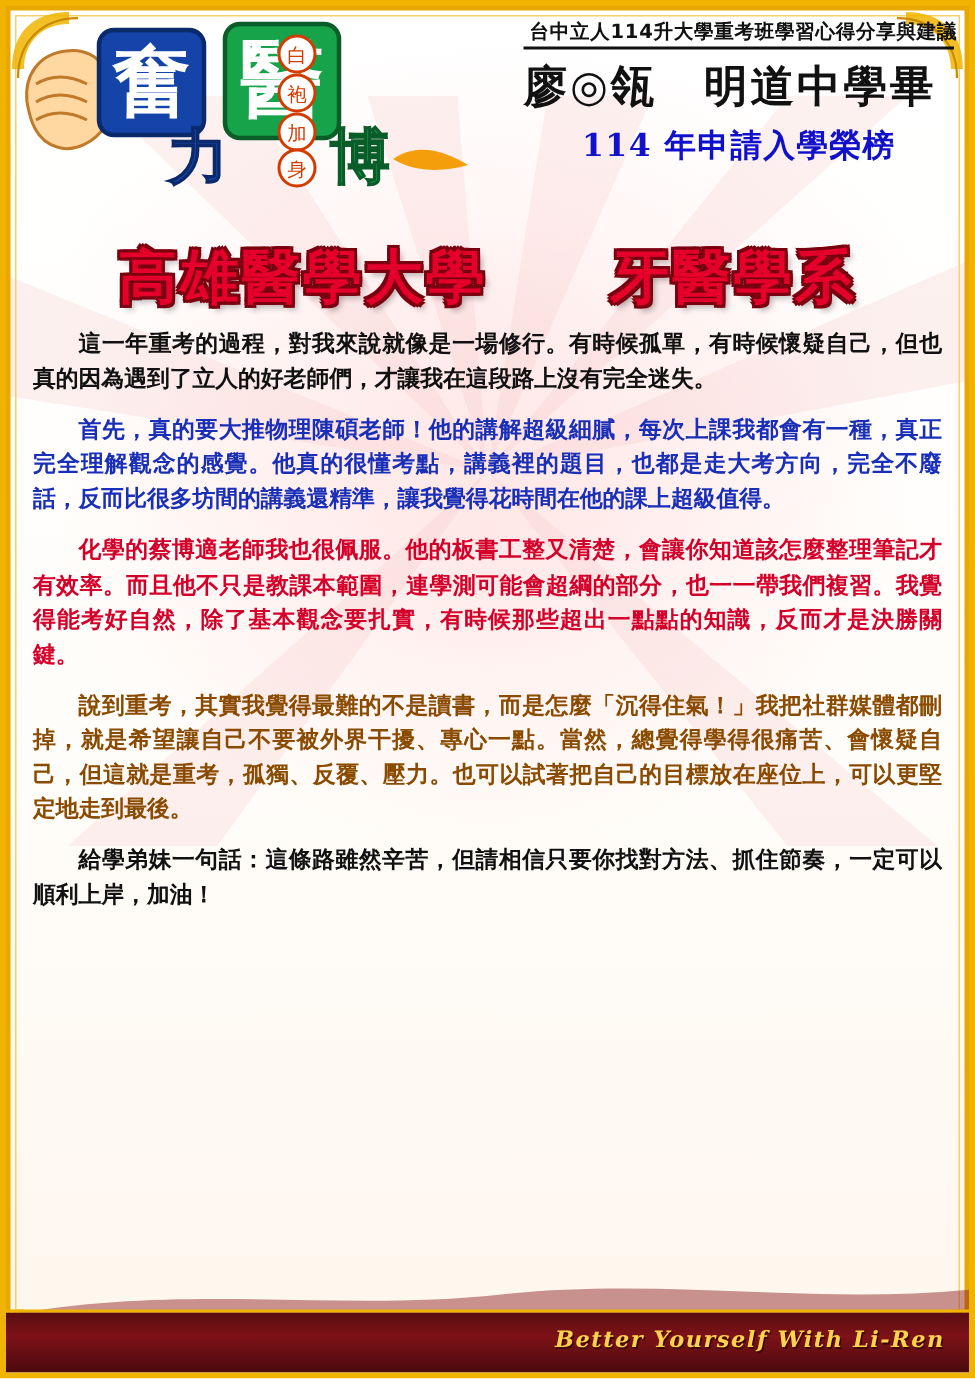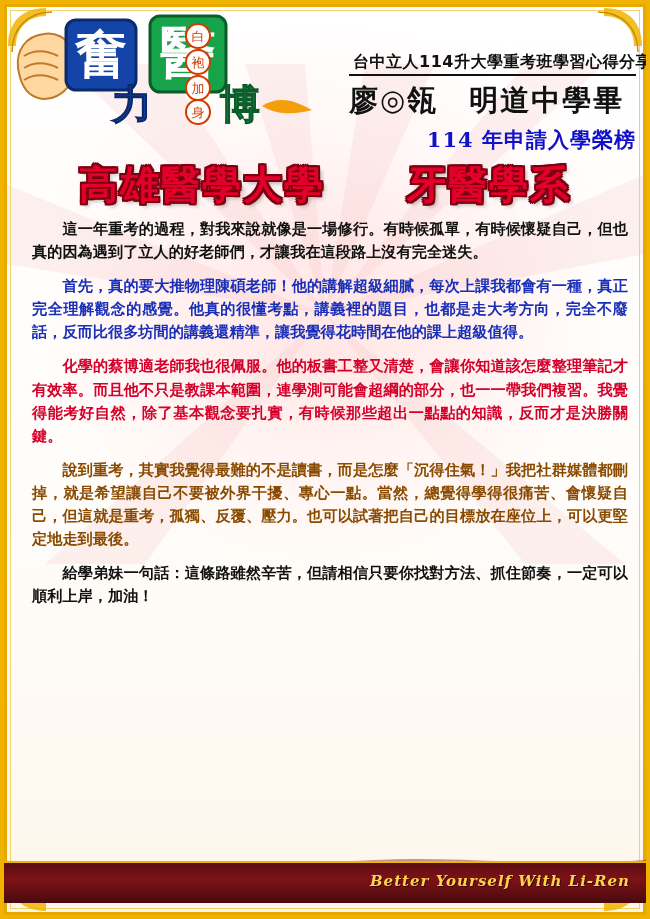--- a/index.html
+++ b/index.html
@@ -59,37 +59,36 @@
     position:absolute;left:8px;top:6px;
     width:330px;height:120px;
   }
   .logo svg{display:block;}
 
   .header-right{
     position:absolute;left:345px;top:8px;right:10px;
   }
   .tagline{
     display:flex;justify-content:space-between;align-items:center;
-    font-size:16px;font-weight:bold;color:#111;
+    font-size:13px;font-weight:bold;color:#111;
     letter-spacing:.5px;
     padding:0 4px 1px 4px;
     border-bottom:2px solid #111;
-    margin-top:40px;
   }
   .tagline span{white-space:nowrap;}
   .name-line{
     margin-top:5px;
     text-align:left;
     font-size:29px;font-weight:bold;color:#111;
     letter-spacing:2px;
     font-family:"DejaVu Serif","Liberation Serif",serif;
   }
   .sub-line{
     margin-top:5px;
-    text-align:right;
+    text-align:center;
     font-size:21px;font-weight:bold;color:#1111cc;
     letter-spacing:1px;
     font-family:"DejaVu Serif","Liberation Serif",serif;
   }
 
   
   .school-title{
     position:relative;
     margin-top:18px;
     text-align:center;
@@ -102,42 +101,42 @@
       2px 0 0 #7a0010, -2px 0 0 #7a0010, 0 2px 0 #7a0010, 0 -2px 0 #7a0010,
       2px 2px 0 #7a0010, -2px 2px 0 #7a0010, 2px -2px 0 #7a0010, -2px -2px 0 #7a0010,
       3px 3px 4px rgba(0,0,0,.35);
     padding:4px 0 2px 0;
     white-space:pre;
   }
 
   
   .body{
     position:relative;
-    margin:4px 18px 0 28px;
+    margin:4px 18px 0 18px;
     font-size:15.2px;
     line-height:1.52;
     font-family:"DejaVu Sans","Liberation Sans",sans-serif;
   }
   .para{
     margin:0 0 11px 0;
     text-indent:2em;
     text-align:justify;
     font-weight:bold;
   }
   .para.k-black{color:#111111;}
   .para.k-blue{color:#1a2fb8;}
   .para.k-red{color:#d4002a;}
   .para.k-green{color:#0b7a2a;}
   .para.k-purple{color:#6a11a8;}
   .para.k-brown{color:#8a4b00;}
   .para.k-black2{color:#111111;}
 
   
   .footer{
-    position:absolute;left:0;right:0;bottom:12px;
+    position:absolute;left:0;right:0;bottom:0;
     height:40px;
     background:linear-gradient(180deg,#5a0d11 0%,#7d1217 40%,#4a0a0e 100%);
     border-top:2px solid #f0b400;
   }
   .footer-text{
     position:absolute;right:16px;top:9px;
     font-size:15px;font-weight:bold;font-style:italic;
     color:#ffd24d;
     letter-spacing:1px;
     font-family:"DejaVu Serif","Liberation Serif",serif;

